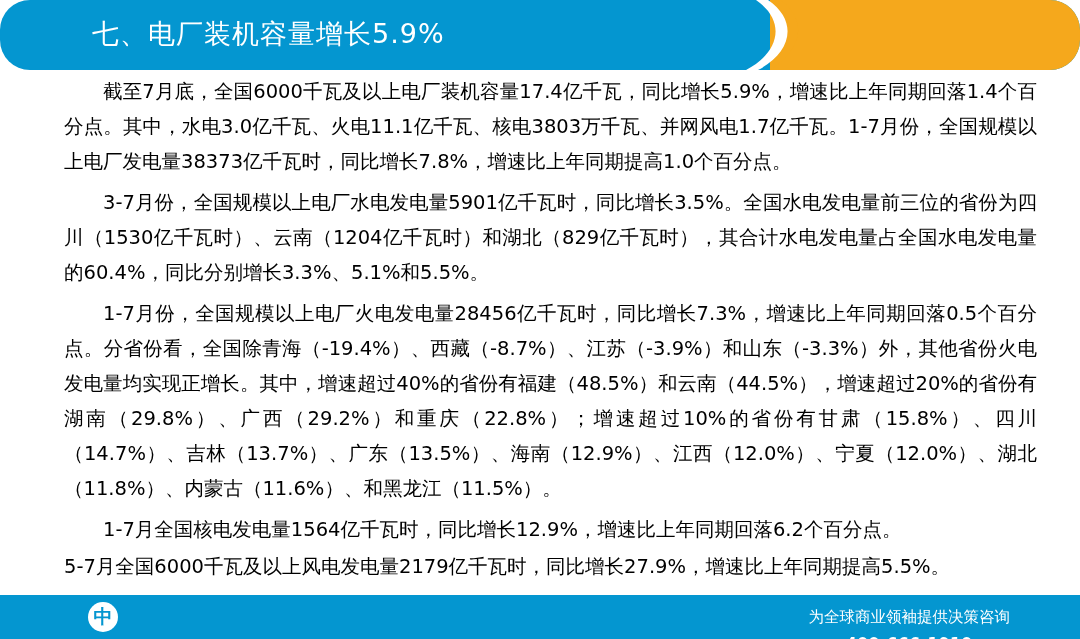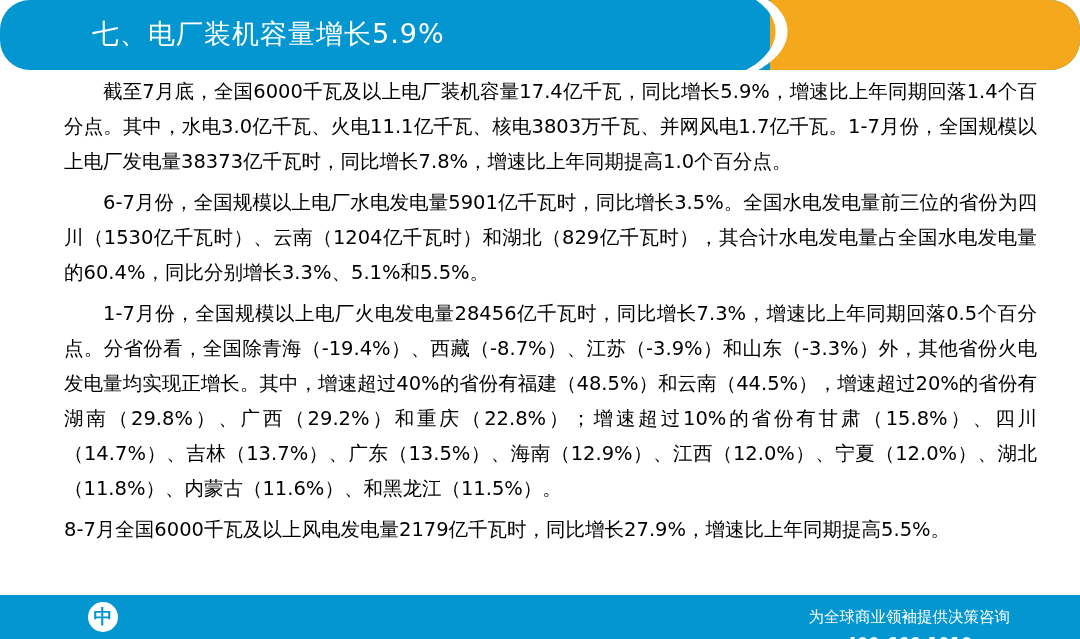--- a/index.html
+++ b/index.html
@@ -151,23 +151,24 @@
   <div class="header-yellow"></div>
   <svg class="header-curve" viewBox="0 0 180 70" preserveAspectRatio="none">
     <path d="M0,0 L180,0 L180,70 L120,70 C150,52 160,20 130,0 Z" fill="#f5a81c"></path>
     <path d="M118,0 C150,22 140,54 108,70 L96,70 C128,54 138,22 106,0 Z" fill="#ffffff"></path>
   </svg>
   <div class="header-title">七、电厂装机容量增长5.9%</div>
 </div>
 
 <div class="content">
   <p class="para">截至7月底，全国6000千瓦及以上电厂装机容量17.4亿千瓦，同比增长5.9%，增速比上年同期回落1.4个百分点。其中，水电3.0亿千瓦、火电11.1亿千瓦、核电3803万千瓦、并网风电1.7亿千瓦。1-7月份，全国规模以上电厂发电量38373亿千瓦时，同比增长7.8%，增速比上年同期提高1.0个百分点。</p>
-  <p class="para">6-7月份，全国规模以上电厂水电发电量5901亿千瓦时，同比增长3.5%。全国水电发电量前三位的省份为四川（1530亿千瓦时）、云南（1204亿千瓦时）和湖北（829亿千瓦时），其合计水电发电量占全国水电发电量的60.4%，同比分别增长3.3%、5.1%和5.5%。</p>
+  <p class="para">3-7月份，全国规模以上电厂水电发电量5901亿千瓦时，同比增长3.5%。全国水电发电量前三位的省份为四川（1530亿千瓦时）、云南（1204亿千瓦时）和湖北（829亿千瓦时），其合计水电发电量占全国水电发电量的60.4%，同比分别增长3.3%、5.1%和5.5%。</p>
   <p class="para">1-7月份，全国规模以上电厂火电发电量28456亿千瓦时，同比增长7.3%，增速比上年同期回落0.5个百分点。分省份看，全国除青海（-19.4%）、西藏（-8.7%）、江苏（-3.9%）和山东（-3.3%）外，其他省份火电发电量均实现正增长。其中，增速超过40%的省份有福建（48.5%）和云南（44.5%），增速超过20%的省份有湖南（29.8%）、广西（29.2%）和重庆（22.8%）；增速超过10%的省份有甘肃（15.8%）、四川（14.7%）、吉林（13.7%）、广东（13.5%）、海南（12.9%）、江西（12.0%）、宁夏（12.0%）、湖北（11.8%）、内蒙古（11.6%）、和黑龙江（11.5%）。</p>
-  <p class="para noindent tight">8-7月全国6000千瓦及以上风电发电量2179亿千瓦时，同比增长27.9%，增速比上年同期提高5.5%。</p>
+  <p class="para tight">1-7月全国核电发电量1564亿千瓦时，同比增长12.9%，增速比上年同期回落6.2个百分点。</p>
+  <p class="para noindent tight">5-7月全国6000千瓦及以上风电发电量2179亿千瓦时，同比增长27.9%，增速比上年同期提高5.5%。</p>
 </div>
 
 <div class="footer">
   <div class="footer-logo">
     <span class="logo-mark">中</span>
   </div>
   <div class="footer-right">
     <span>为全球商业领袖提供决策咨询</span>
     <span class="footer-phone">400-666-1910</span>
   </div>

